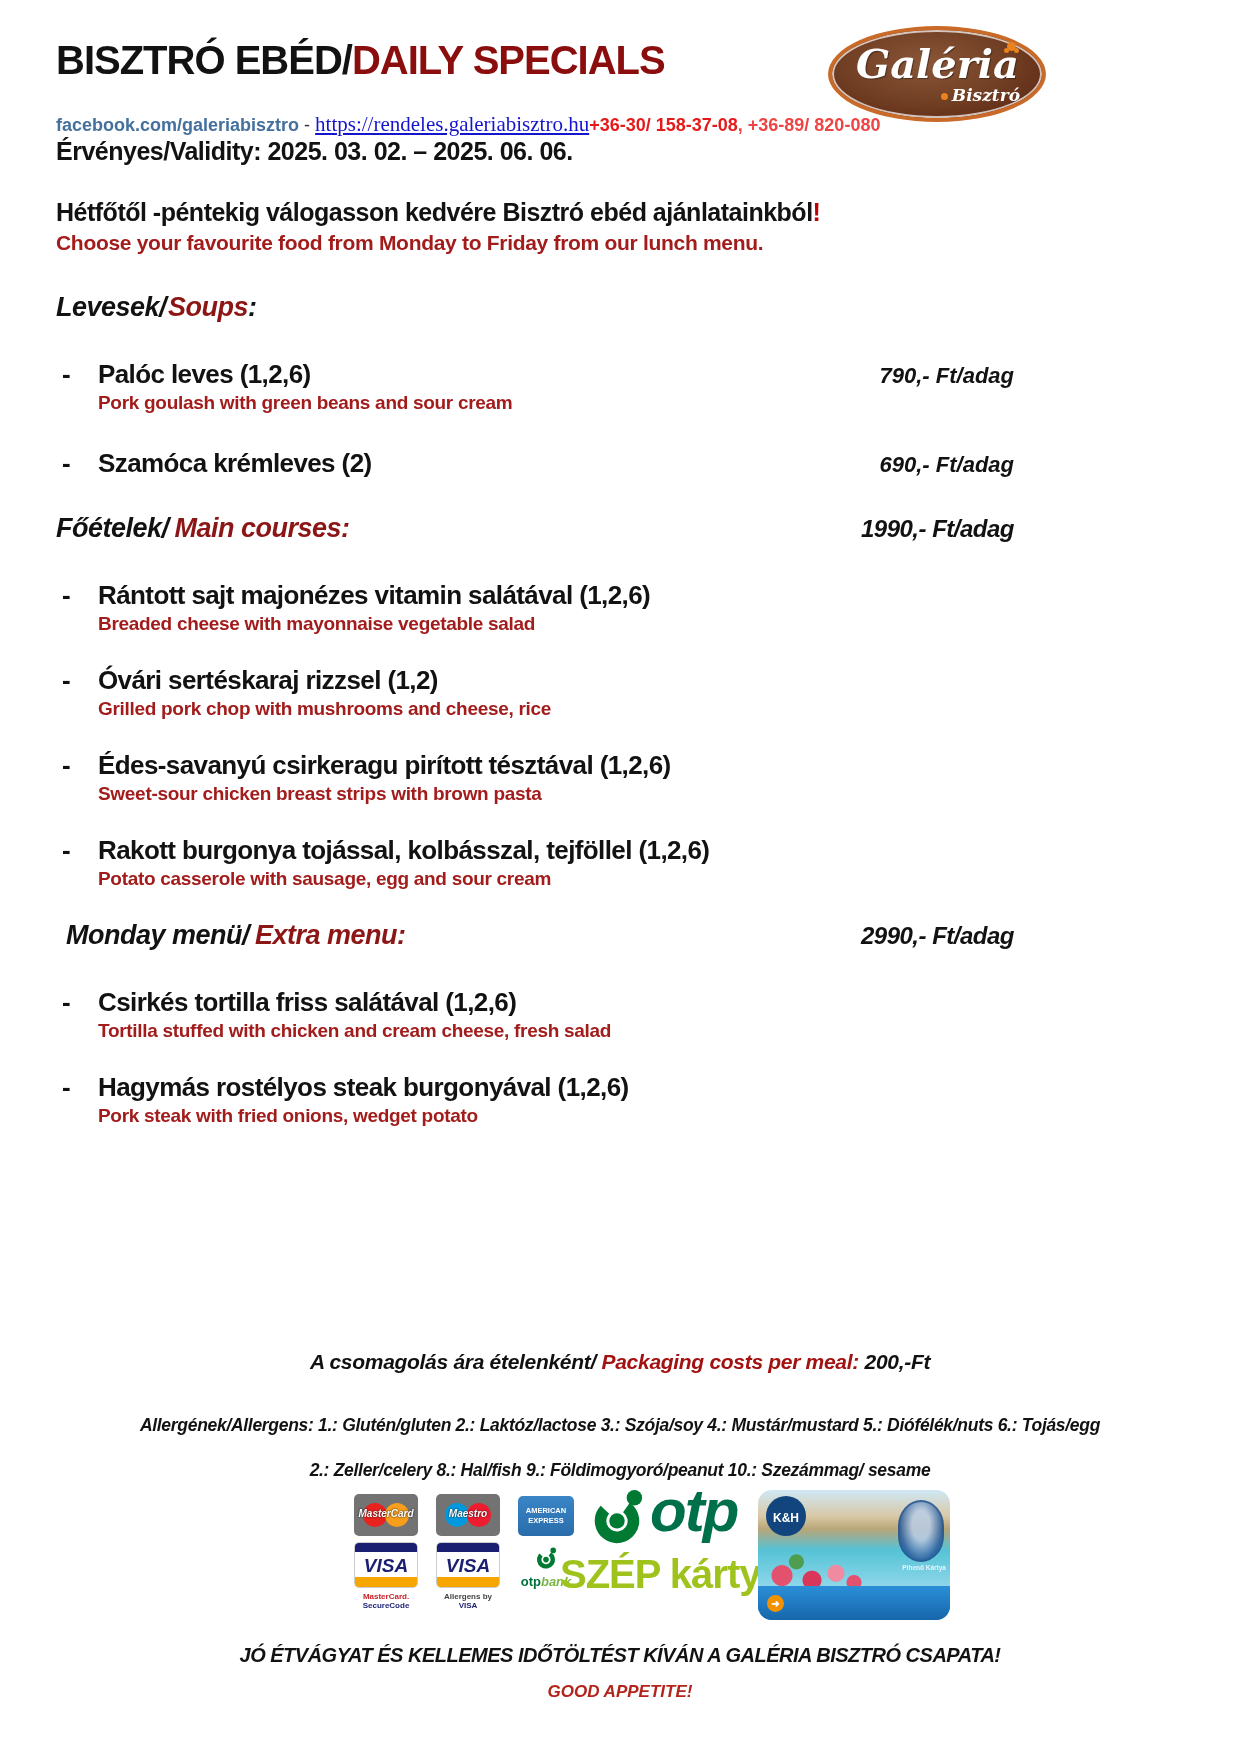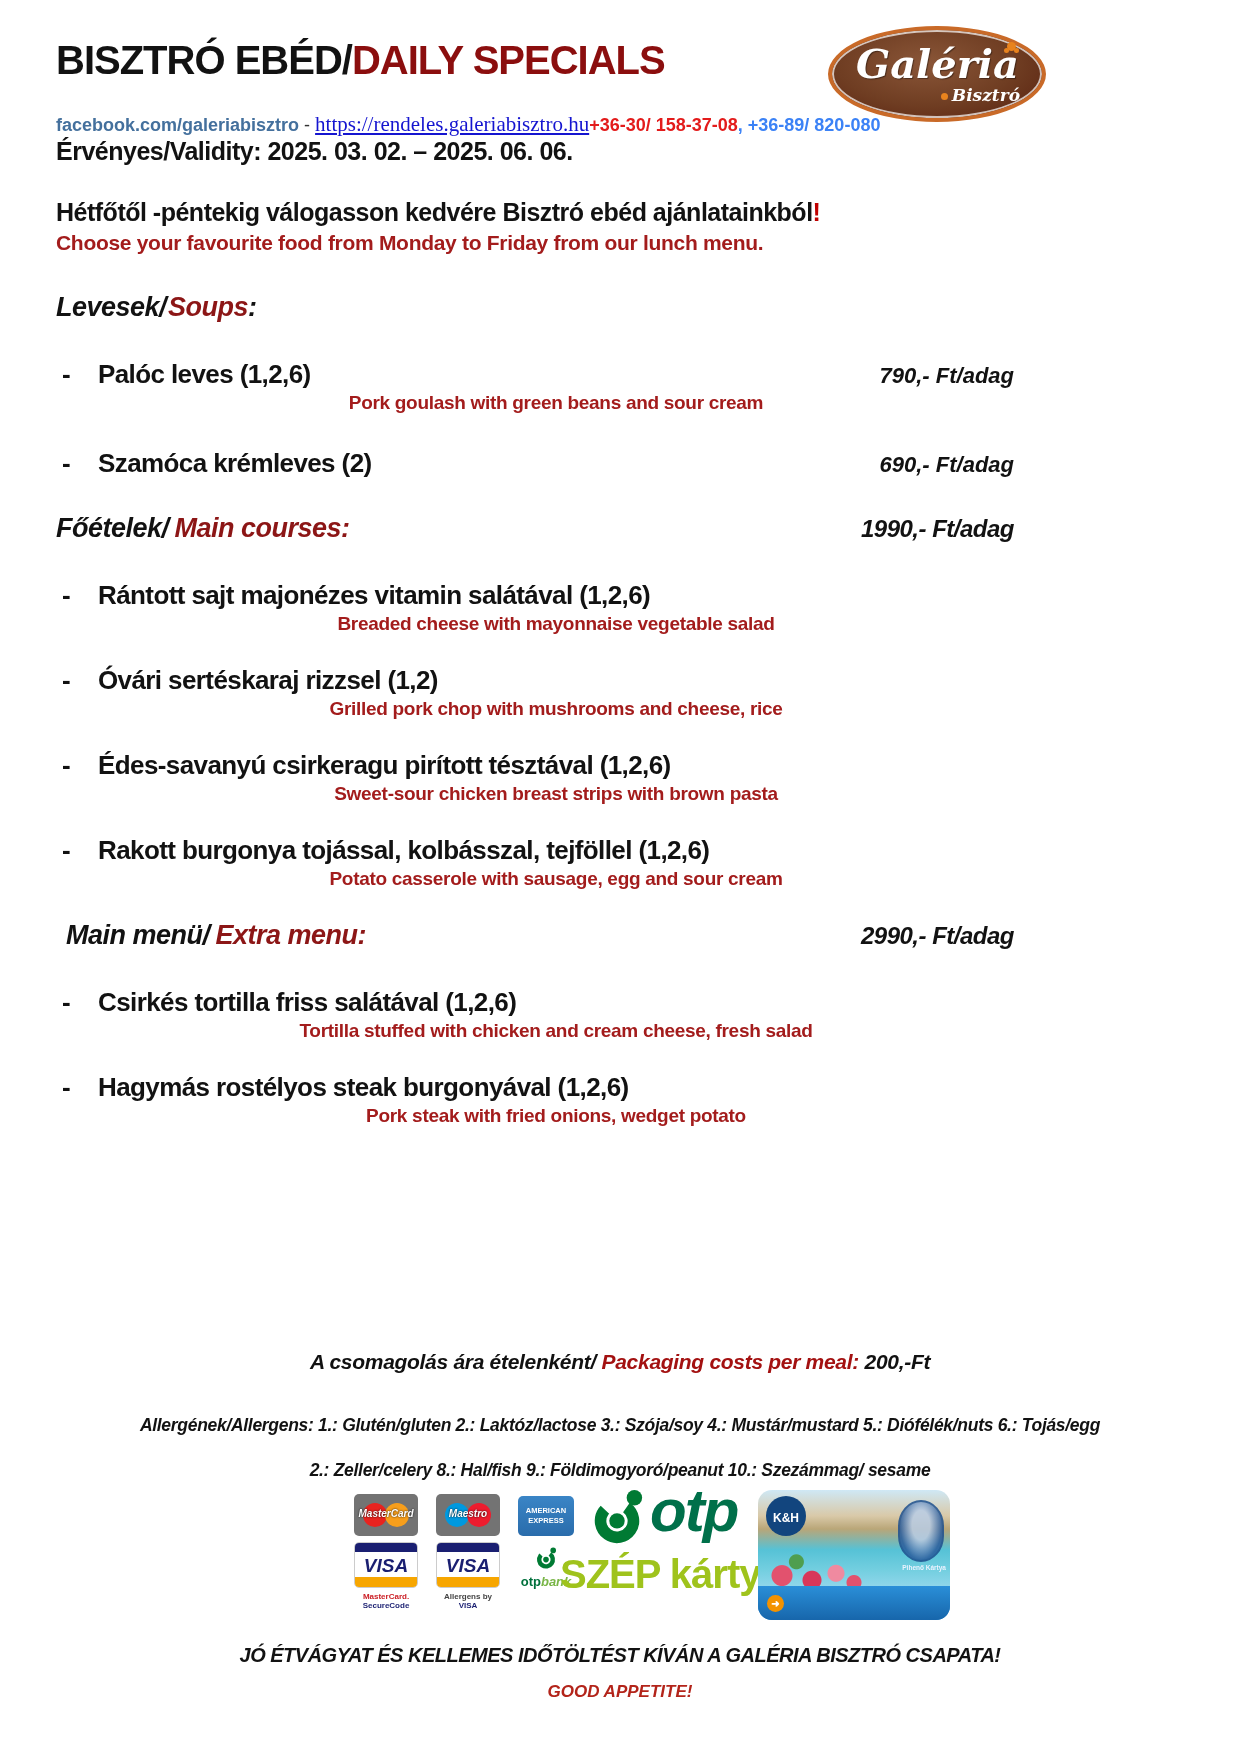--- a/index.html
+++ b/index.html
@@ -36,21 +36,21 @@
     font-size:17px; color:#fff;
   }
   .logo-dot { display:inline-block; width:7px; height:7px; border-radius:50%; background:#e8831e; margin-right:4px; vertical-align:middle; }
 
   
   .contact { position:absolute; left:56px; top:112px; font-size:18px; font-weight:bold; white-space:nowrap; }
   .c-fb { color:#44709d; }
   .c-sep { color:#333; font-weight:normal; }
   .c-url { font-family:"Liberation Serif", serif; font-weight:normal; font-size:21px; color:#1515d0; text-decoration:underline; }
   .c-ph-red { color:#e31b1b; }
-  .c-ph-blue { color:#3b82f6; }
+  .c-ph-blue { color:#ef4444; }
 
   .validity { position:absolute; left:56px; top:137px; font-size:25px; font-weight:800; color:#121212; letter-spacing:-0.5px; }
 
   
   .intro { position:absolute; left:56px; top:198px; width:980px; }
   .intro-hu { font-size:25px; font-weight:800; color:#121212; letter-spacing:-0.5px; }
   .intro-mark { color:#c00000; }
   .intro-en { font-size:21px; font-weight:bold; color:#a31c1c; margin-top:4px; letter-spacing:-0.3px; }
 
   
@@ -59,21 +59,21 @@
   .h-black { color:#121212; }
   .h-red { color:#8c1616; margin-left:6px; }
   .h-price { margin-left:auto; font-size:24px; color:#121212; }
   .sec-extra { margin-top:26px; padding-left:10px; }
 
   .item { position:relative; padding-left:42px; margin-bottom:30px; }
   .item .dash { position:absolute; left:6px; top:0; font-size:26px; font-weight:800; }
   .name-row { display:flex; align-items:baseline; }
   .i-name { font-size:26px; font-weight:800; color:#121212; letter-spacing:-0.6px; }
   .i-price { margin-left:auto; font-size:22px; font-weight:800; font-style:italic; color:#121212; white-space:nowrap; }
-  .i-desc { font-size:19px; font-weight:bold; color:#a31c1c; margin-top:2px; letter-spacing:-0.3px;text-align:center; }
+  .i-desc { font-size:19px; font-weight:bold; color:#a31c1c; margin-top:2px; letter-spacing:-0.3px; }
   .mb-lg { margin-bottom:34px; }
 
   
   .packaging { position:absolute; left:0; top:1350px; width:100%; text-align:center; font-style:italic; font-weight:800; font-size:21px; letter-spacing:-0.3px; }
   .p-red { color:#a31111; }
   .allergens { position:absolute; left:0; top:1415px; width:100%; text-align:center; font-style:italic; font-weight:bold; font-size:17.5px; color:#121212; letter-spacing:-0.3px; }
   .allergens .al2 { margin-top:24px; }
 
   
   .payments { position:absolute; left:350px; top:1488px; width:610px; height:150px; }
@@ -201,21 +201,21 @@
 
     <div class="item">
       <span class="dash">-</span>
       <div class="name-row">
           <span class="i-name">Rakott burgonya tojással, kolbásszal, tejföllel (1,2,6)</span>
         </div>
       <div class="i-desc">Potato casserole with sausage, egg and sour cream</div>
     </div>
 
     <div class="sec-head sec-extra">
-      <span class="h-black">Main menü/</span>
+      <span class="h-black">Monday menü/</span>
         <span class="h-red">Extra menu:</span>
       <span class="h-price">2990,- Ft/adag</span>
     </div>
 
     <div class="item">
       <span class="dash">-</span>
       <div class="name-row">
           <span class="i-name">Csirkés tortilla friss salátával (1,2,6)</span>
         </div>
       <div class="i-desc">Tortilla stuffed with chicken and cream cheese, fresh salad</div>

